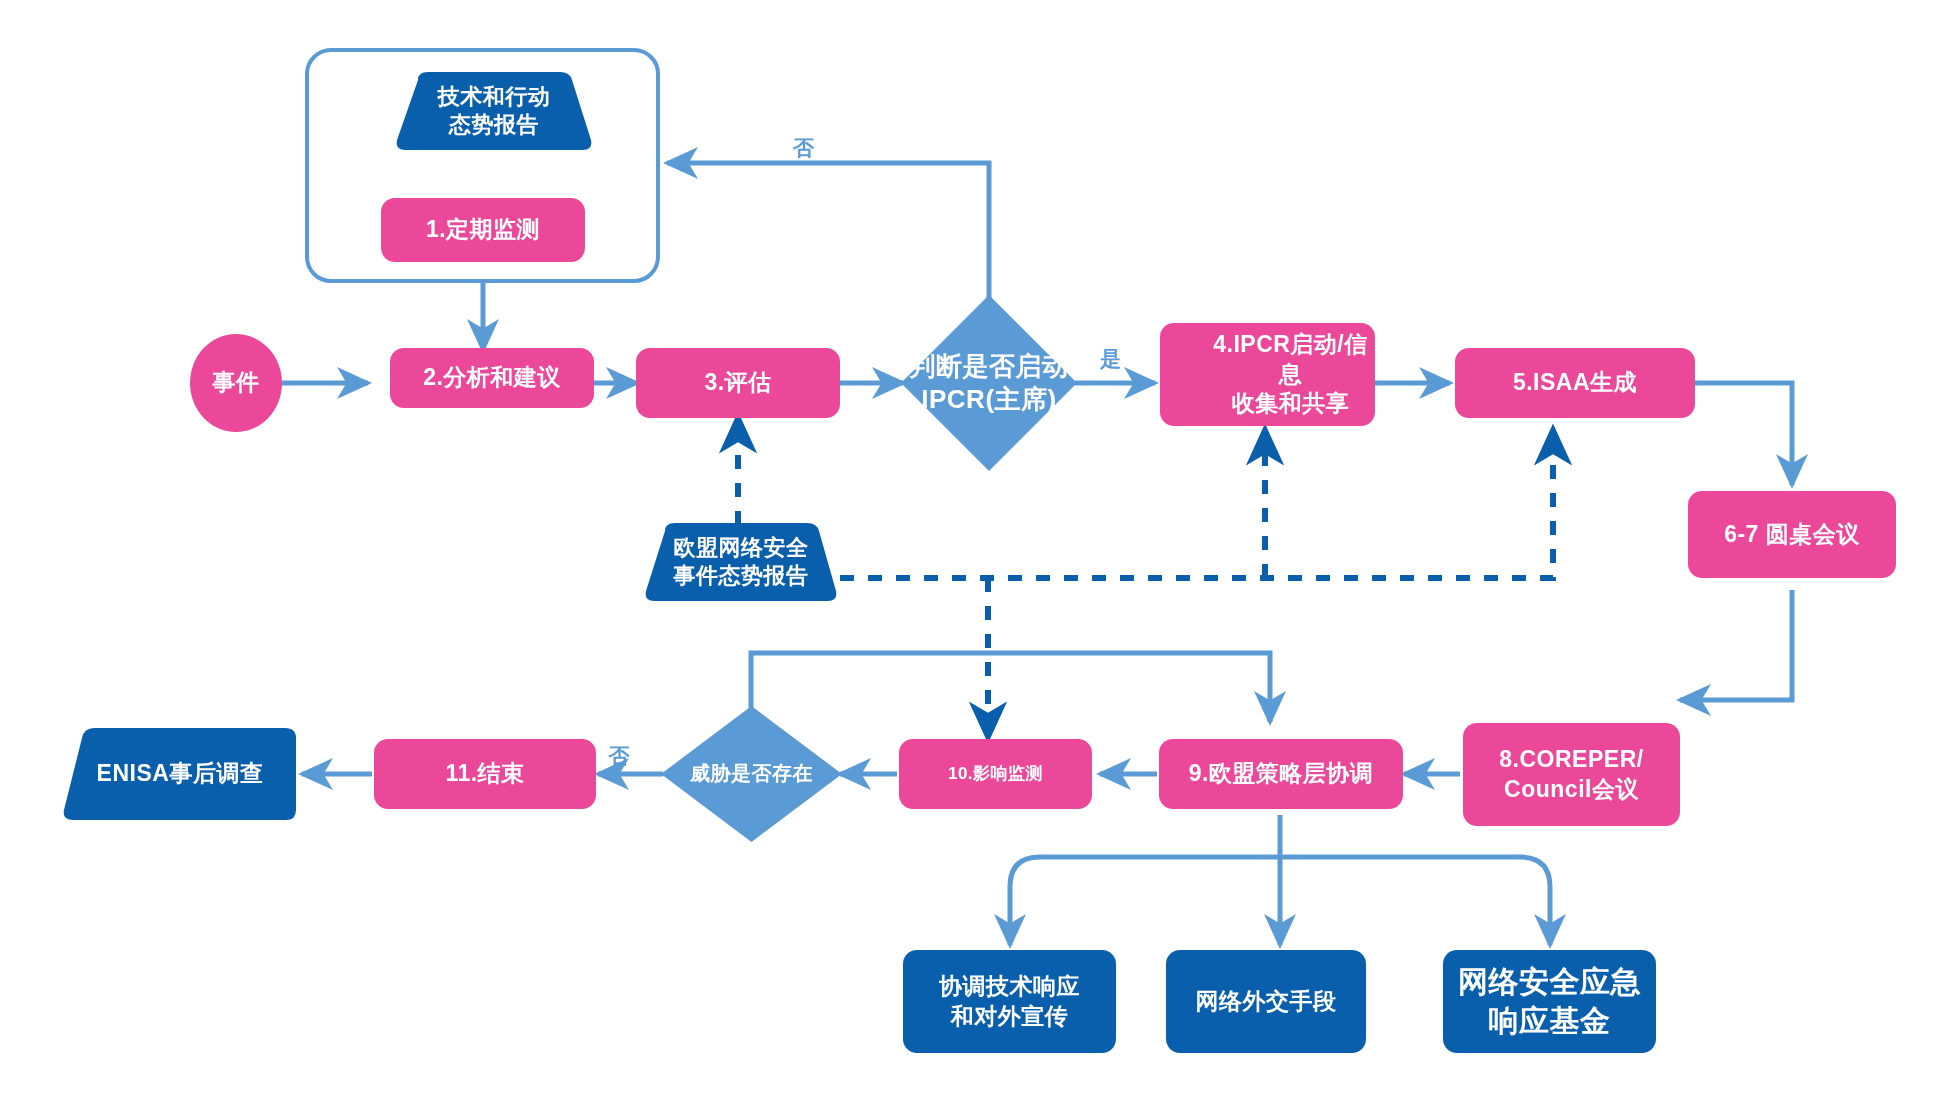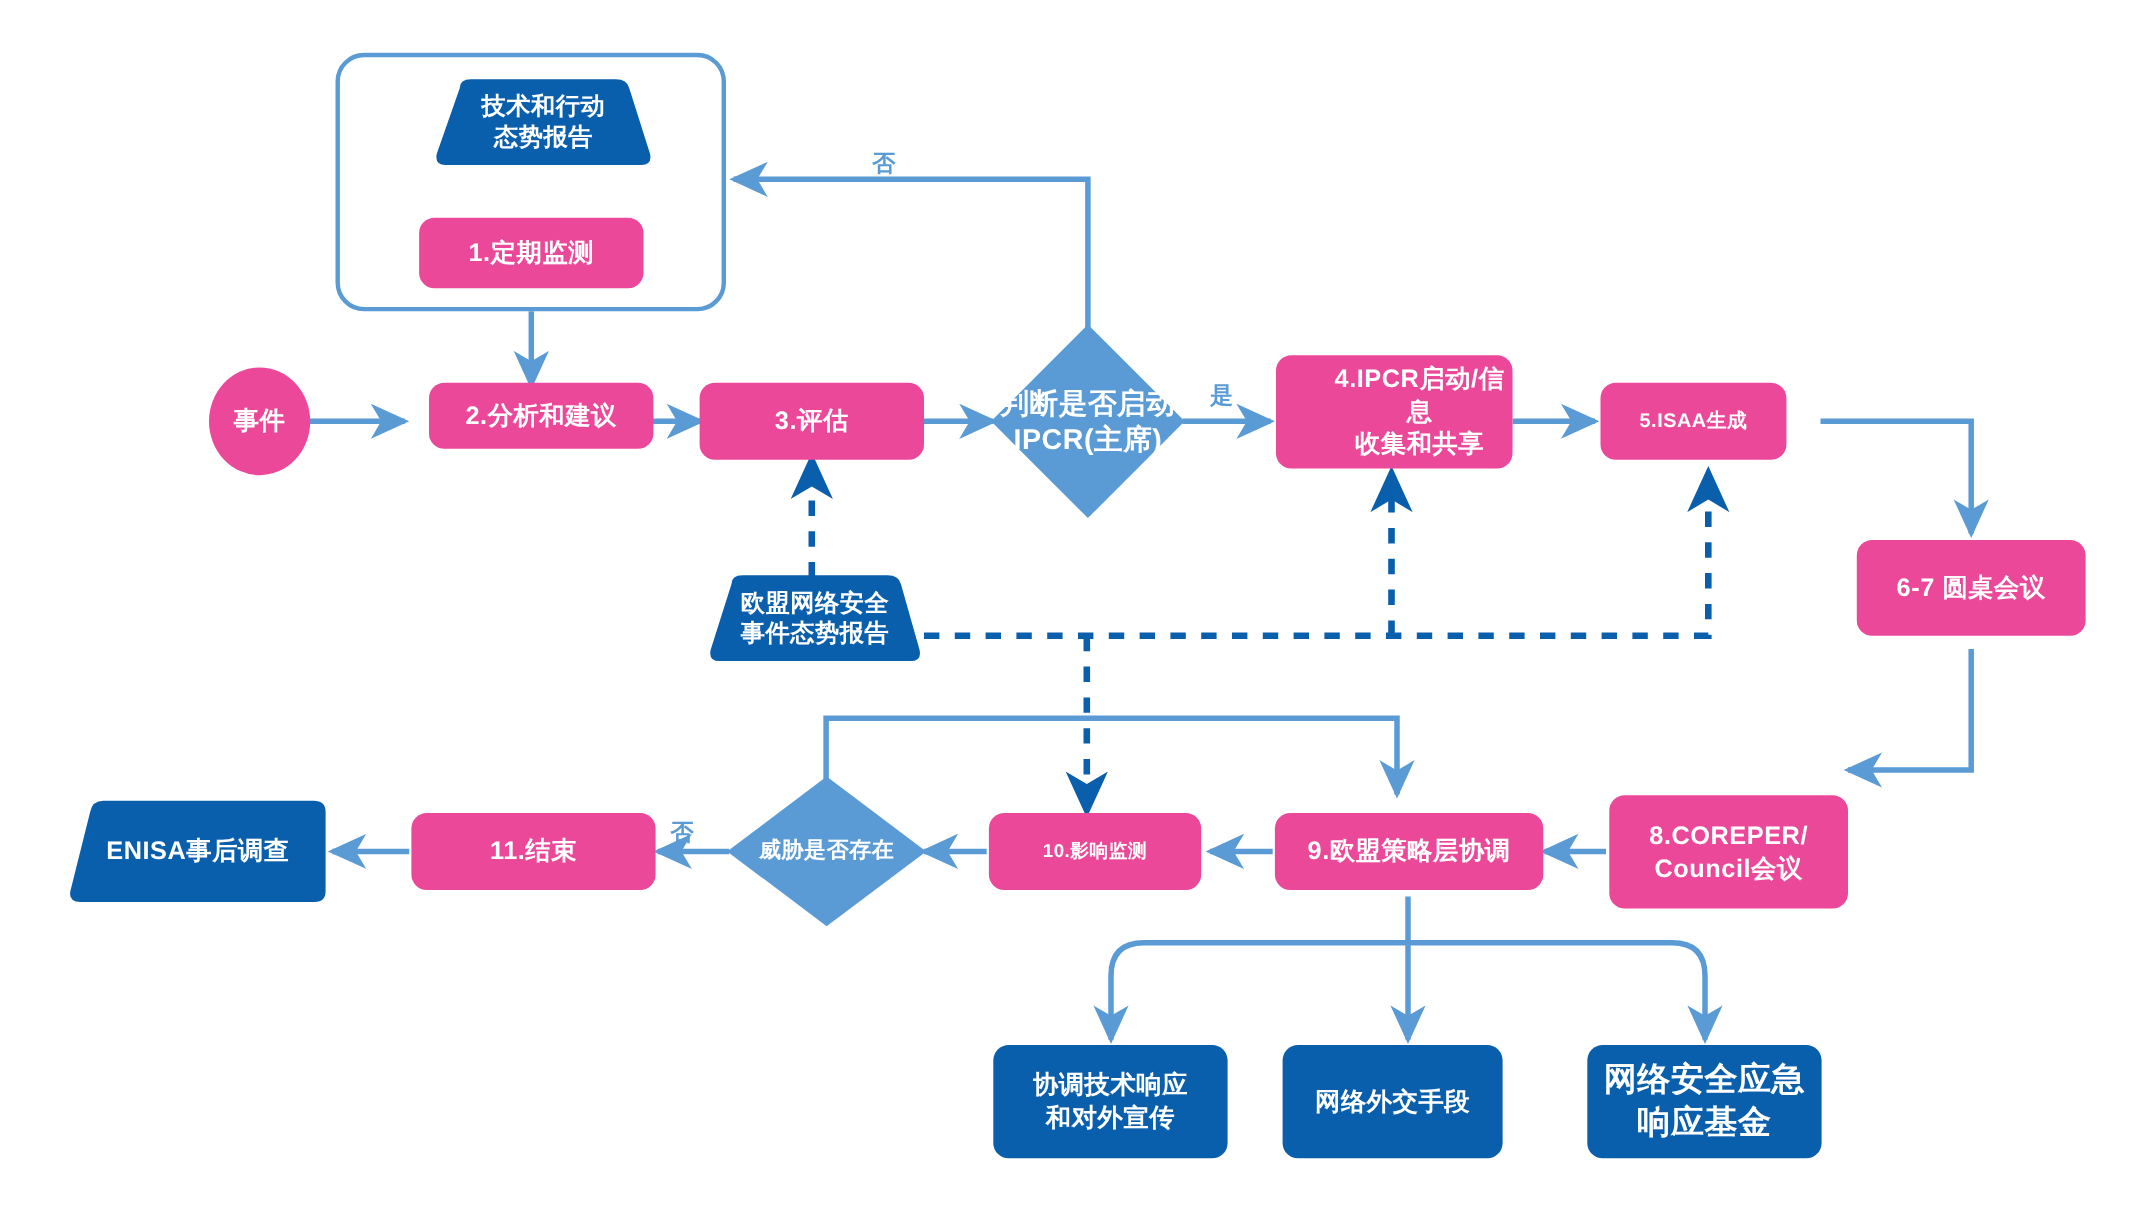--- a/index.html
+++ b/index.html
@@ -120,21 +120,21 @@
       <div>判断是否启动</div>
       <div>IPCR(主席)</div>
     </div>
   </div>
 
   <div class="node rr light" style="left:1160px;top:323px;width:215px;height:103px;font-size:23px;flex-direction:column;padding-left:46px;">
     <span>4.IPCR启动/信息</span>
     <span>收集和共享</span>
   </div>
 
-  <div class="node rr light" style="left:1455px;top:348px;width:169px;height:70px;font-size:18px;justify-content:center;">
+  <div class="node rr light" style="left:1455px;top:348px;width:240px;height:70px;font-size:23px;justify-content:center;">
     <span>5.ISAA生成</span>
   </div>
 
   <div class="node rr light" style="left:1688px;top:491px;width:208px;height:87px;font-size:23px;">
     <span>6-7  圆桌会议</span>
   </div>
 
   <div class="node rr light" style="left:1463px;top:723px;width:217px;height:103px;font-size:23px;flex-direction:column;">
     <span>8.COREPER/</span>
     <span>Council会议</span>

